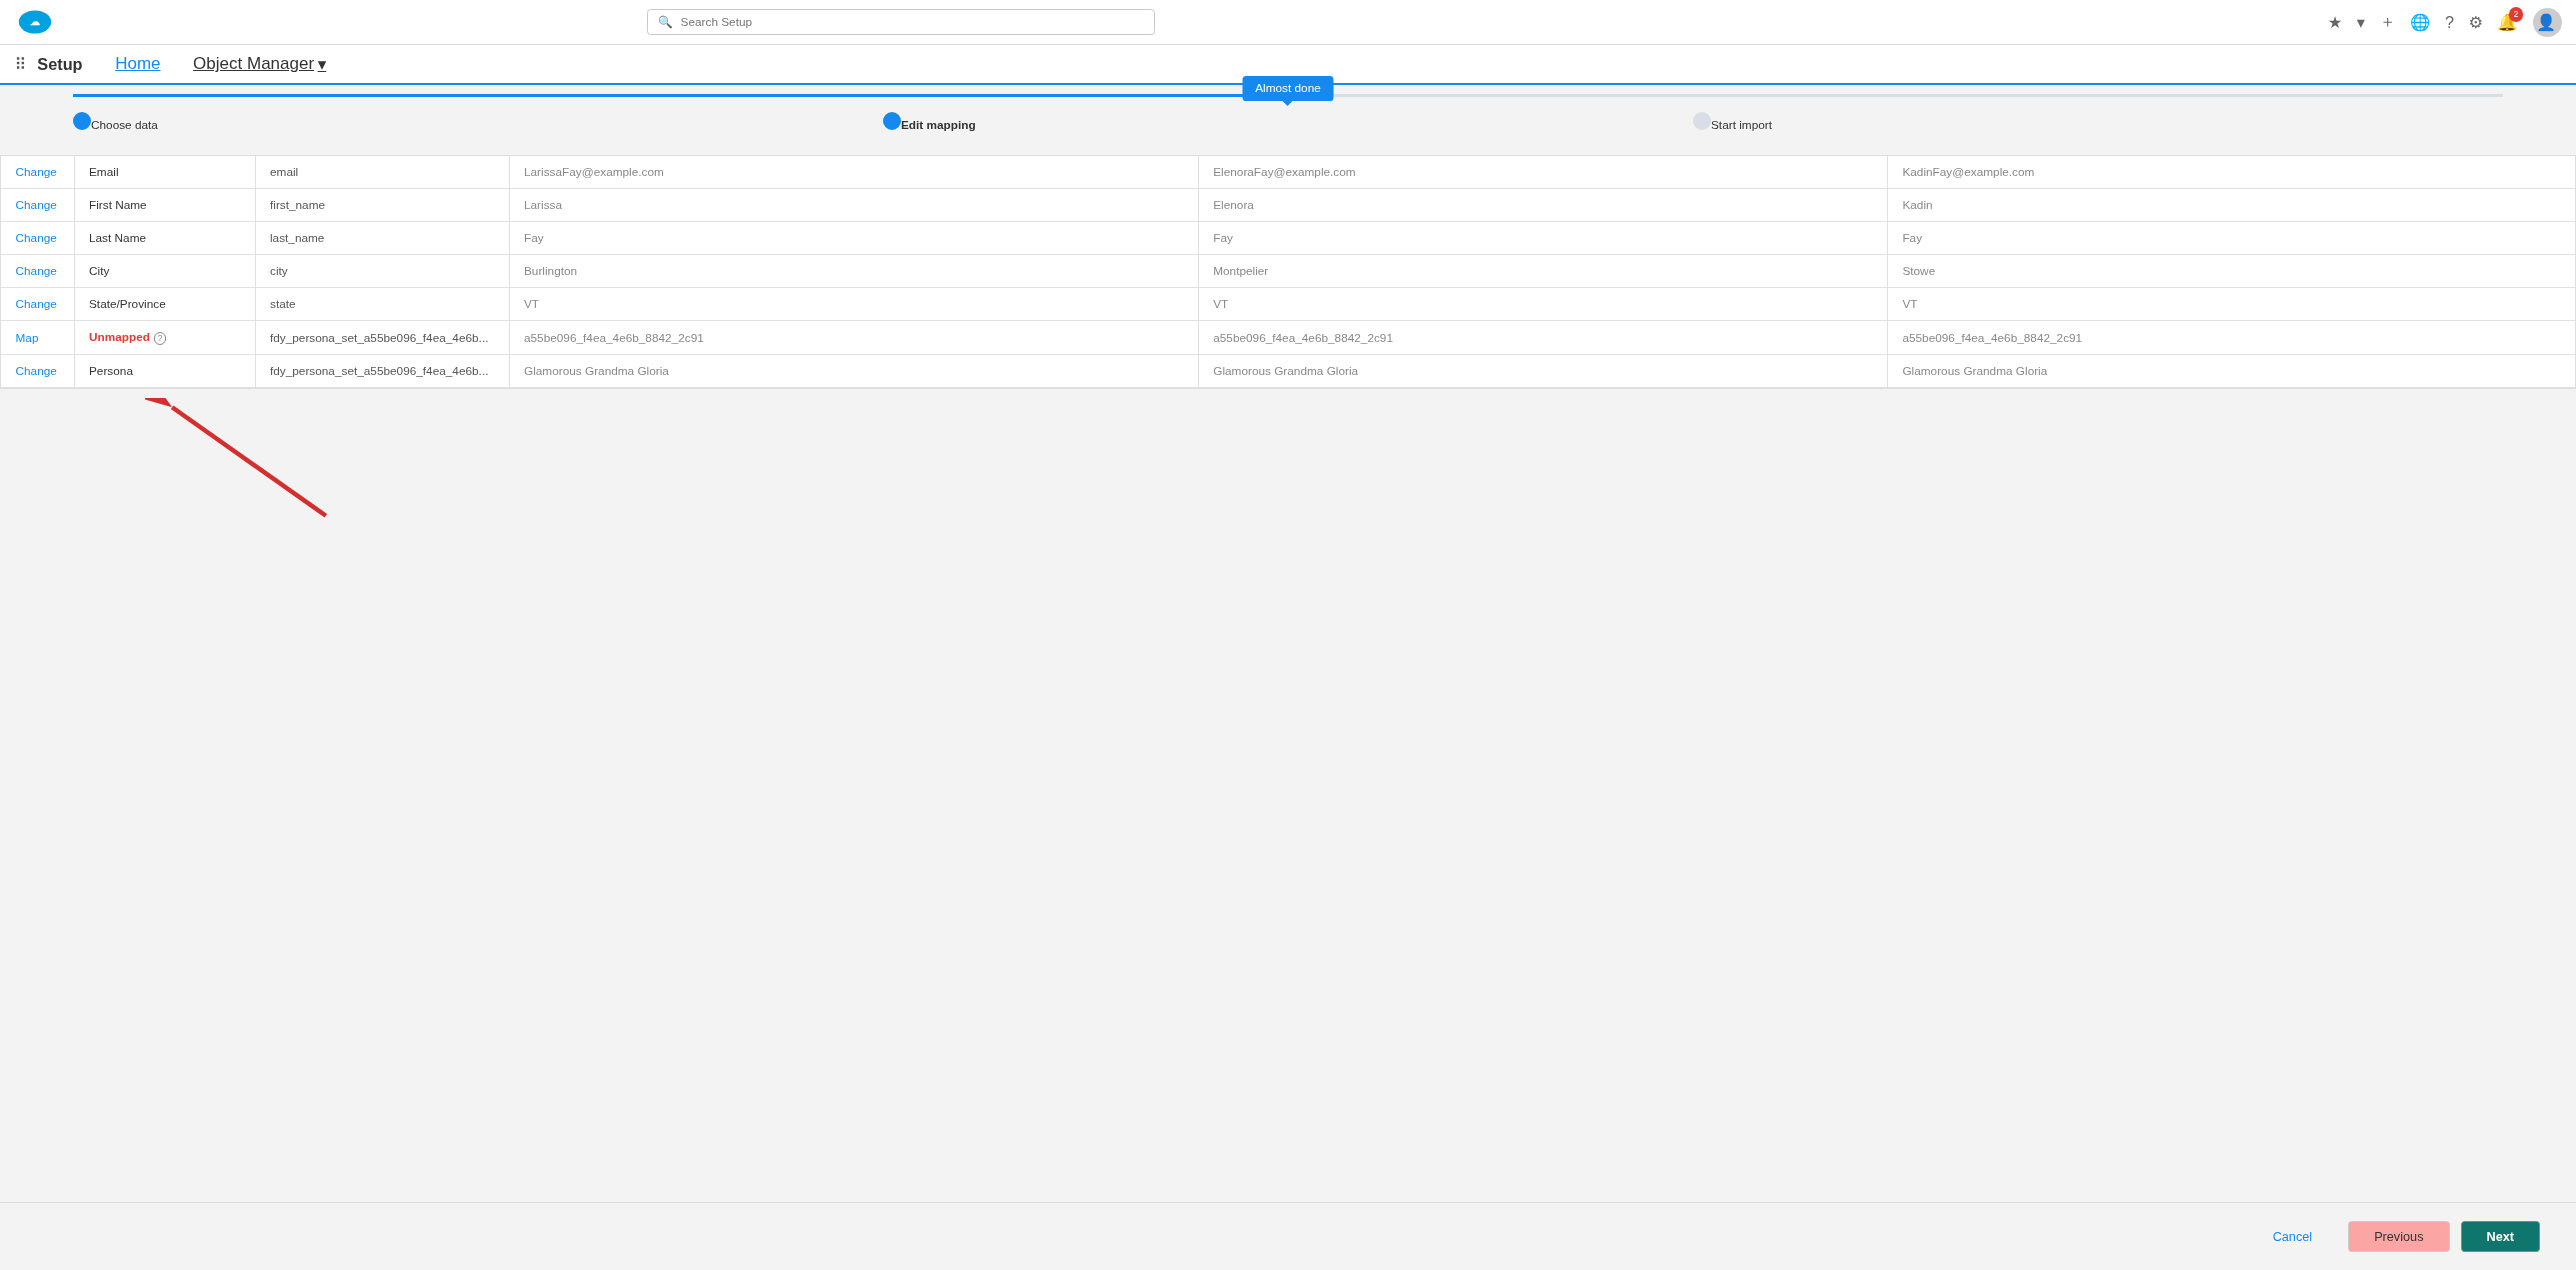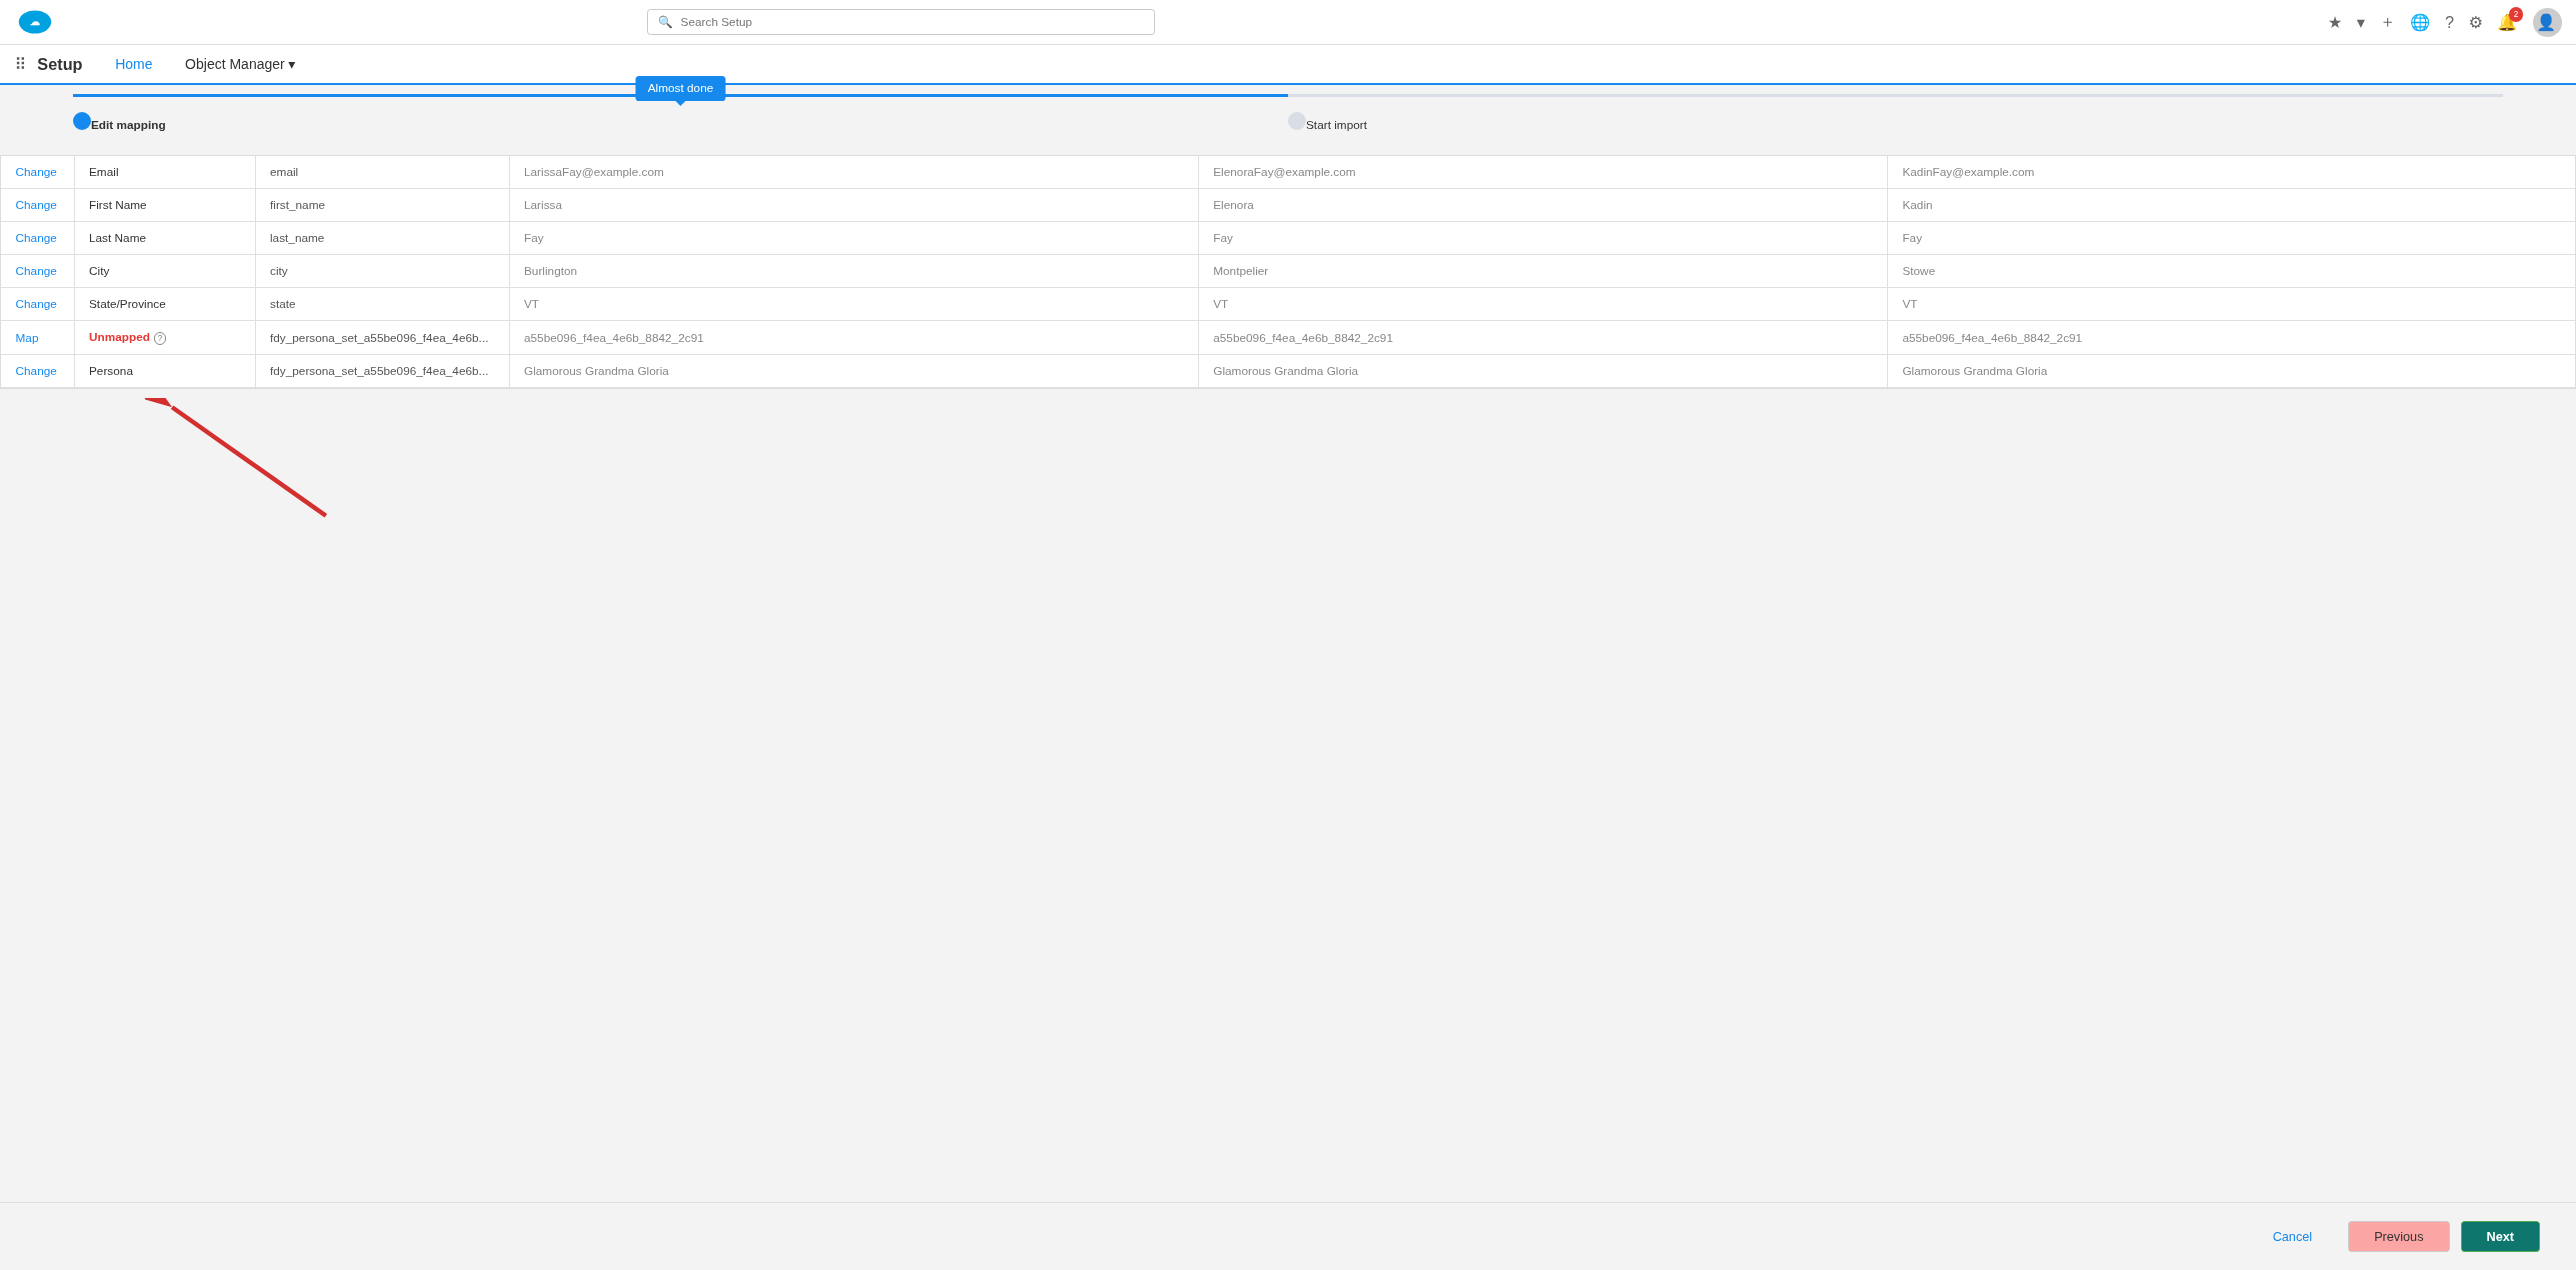--- a/index.html
+++ b/index.html
@@ -95,25 +95,26 @@
       font-size: 16.3px;
       font-weight: 600;
       color: #333;
       margin-right: 14.5px;
     }
     .nav-tab {
       padding: 0 14.5px;
       height: 40px;
       display: flex;
       align-items: center;
-      font-size: 14px;
+      font-size: 17px;
       color: #333;
       cursor: pointer;
       border-bottom: 2.7px solid transparent;
       margin-bottom: -2.7px;
+      text-decoration: underline;
     }
     .nav-tab.active {
       border-bottom: 2.7px solid #1589ee;
       color: #1589ee;
       font-weight: 500;
     }
     .nav-tab-with-arrow {
       display: flex;
       align-items: center;
       gap: 3.6px;
@@ -332,20 +333,24 @@
   </div>
 </div>
 
 <div class="main-content">
 
   <div class="progress-outer">
     <div class="steps-line">
       <div class="steps-line-fill"></div>
     </div>
     <div class="steps-row">
+      <div class="step-wrapper">
+        <div class="step-circle done"></div>
+        <span class="step-label">Choose data</span>
+      </div>
       <div class="step-wrapper" style="position:relative;">
         <div class="tooltip-bubble">Almost done</div>
         <div class="step-circle active"></div>
         <span class="step-label bold">Edit mapping</span>
       </div>
       <div class="step-wrapper">
         <div class="step-circle inactive"></div>
         <span class="step-label">Start import</span>
       </div>
     </div>

